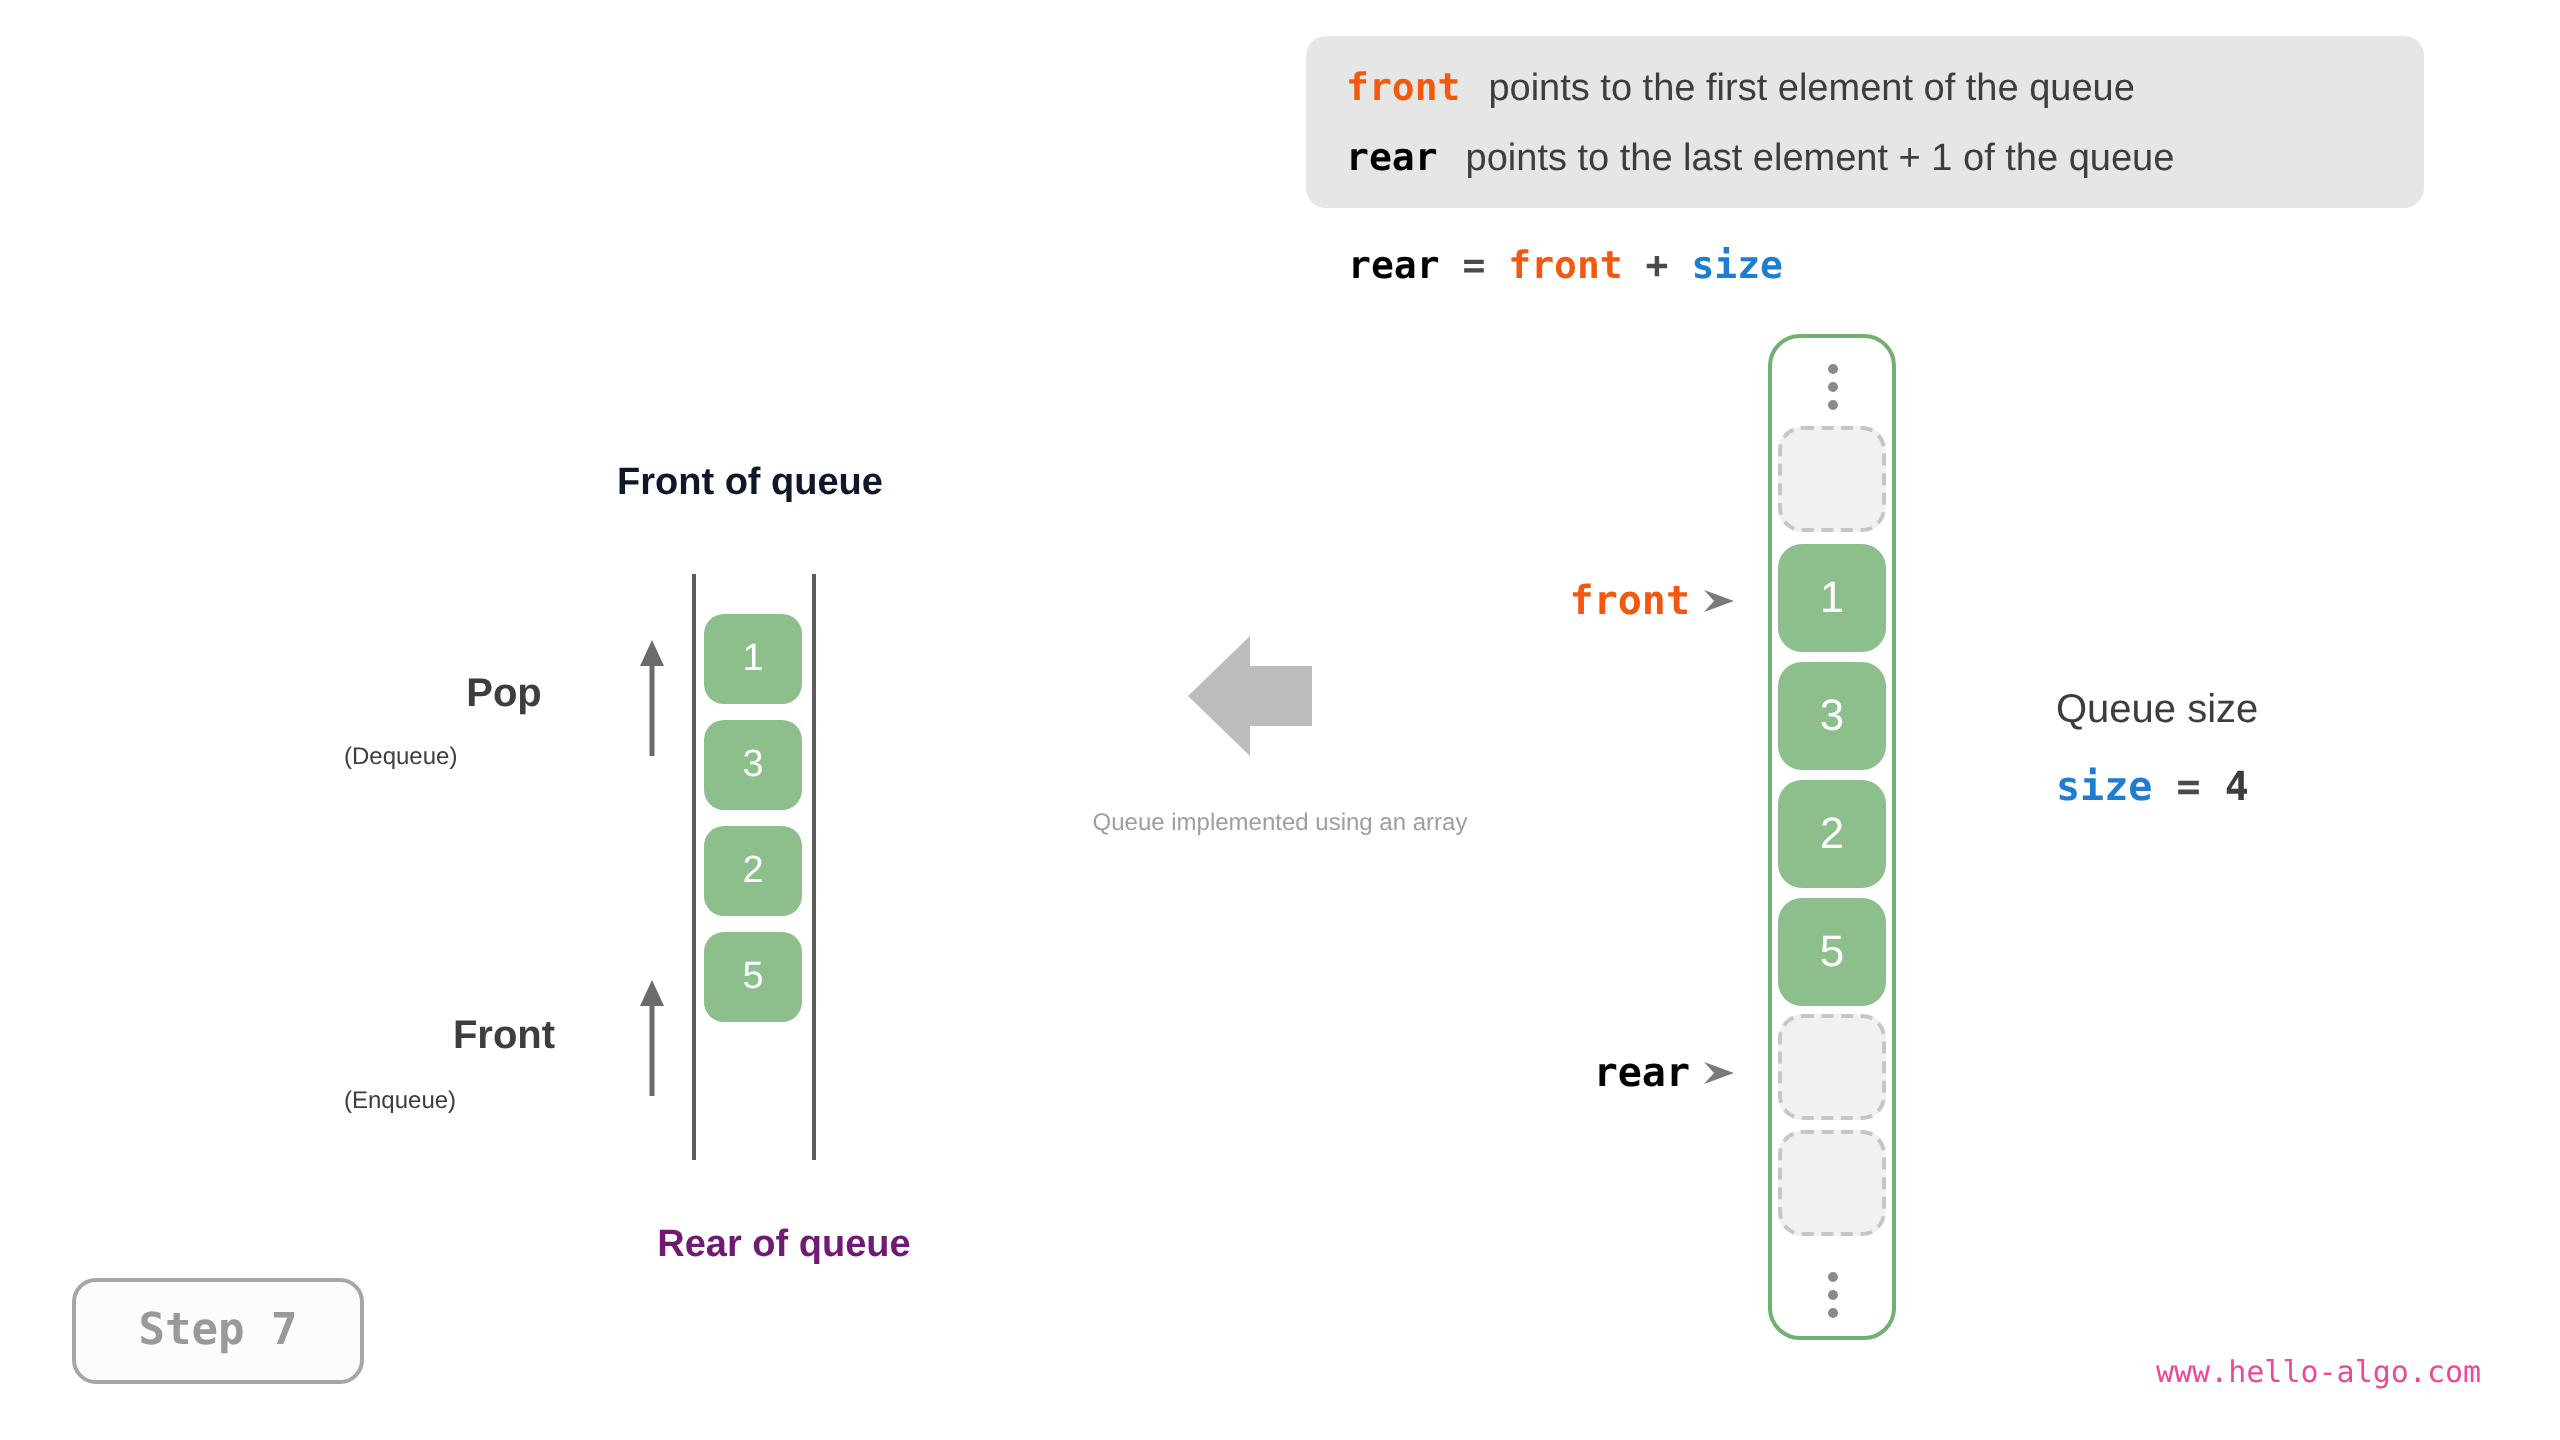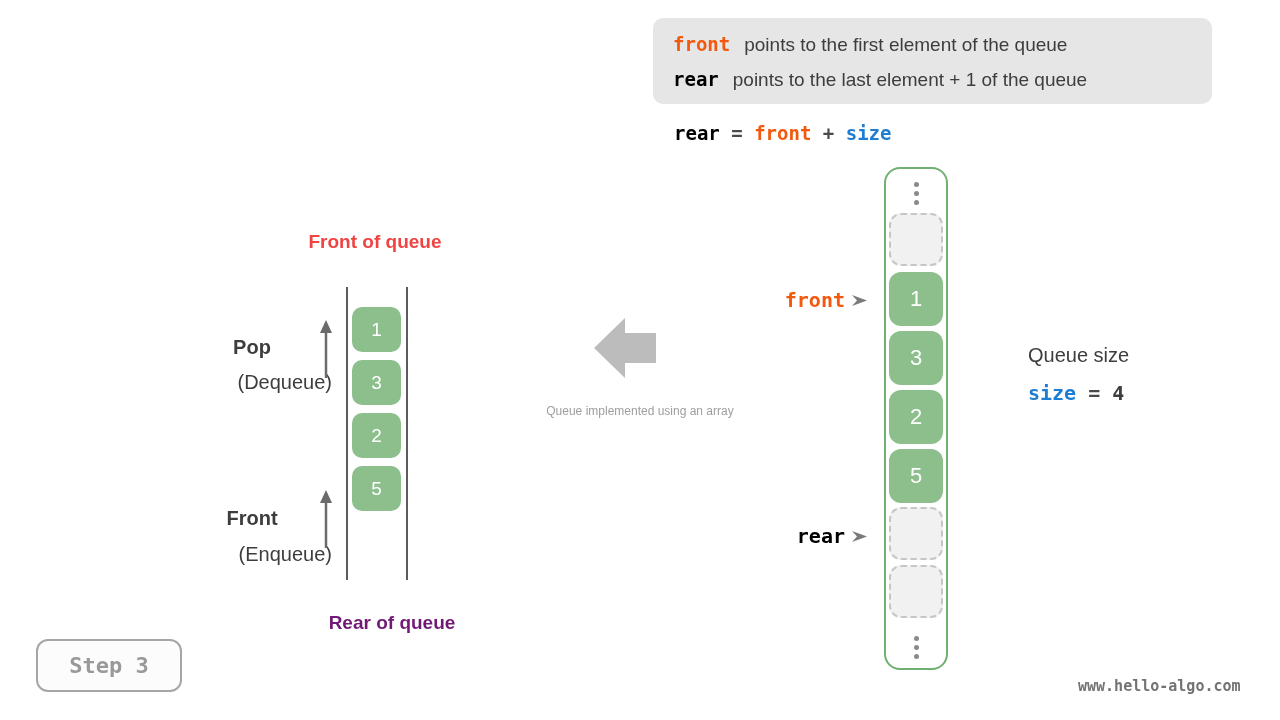--- a/index.html
+++ b/index.html
@@ -20,32 +20,32 @@
   .info-line .code { font-size: 19px; margin-right: 14px; }
   .code-orange { color: #f2590e; }
   .code-teal   { color: #000000; }
   .code-blue   { color: #1d7dd2; }
   .code-gray   { color: #4a4a4a; }
 
   
   .formula { left: 674px; top: 122px; font-size: 19px; letter-spacing: 0; white-space: pre; }
 
   
-  .title-top    { left: 255px; top: 231px; width: 240px; text-align: center; font-size: 19px; font-weight: bold; color: #ef4444; }
+  .title-top    { left: 255px; top: 231px; width: 240px; text-align: center; font-size: 19px; font-weight: bold; color: #0f172a; }
   .title-bottom { left: 272px; top: 612px; width: 240px; text-align: center; font-size: 19px; font-weight: bold; color: #701a75; }
   .q-line { width: 1.5px; background: #5c5c5c; top: 287px; height: 293px; }
   .q-line.left  { left: 346px; }
   .q-line.right { left: 406px; }
   .q-cell {
     left: 352px; width: 49px; height: 45px; border-radius: 10px;
     background: #8cbf8c; color: #ffffff; font-size: 19px;
     display: flex; align-items: center; justify-content: center;
   }
   .op-label    { left: 172px; width: 160px; text-align: center; font-size: 20px; font-weight: bold; color: #3d3d3d; }
-  .op-sublabel { left: 172px; width: 160px; text-align: right; font-size: 20px; color: #3d3d3d; }
+  .op-sublabel { left: 172px; width: 160px; text-align: left; font-size: 12px; color: #3d3d3d; }
   .up-arrow { width: 14px; height: 58px; }
 
   
   .big-arrow { left: 594px; top: 318px; }
   .caption { left: 440px; top: 404px; width: 400px; text-align: center; font-size: 12px; color: #9e9e9e; }
 
   
   .array-panel {
     left: 884px; top: 167px; width: 64px; height: 503px;
     border: 2px solid #70b070; border-radius: 16px; background: #ffffff;
@@ -67,21 +67,21 @@
 
   
   .step-badge {
     left: 36px; top: 639px; width: 146px; height: 53px;
     border: 2px solid #a6a6a6; border-radius: 12px; background: #fcfcfc;
     display: flex; align-items: center; justify-content: center;
     font-size: 22px; color: #999999;
   }
 
   
-  .watermark { left: 1078px; top: 677px; font-size: 15px; font-weight: bold; color: #737373; }
+  .watermark { left: 1078px; top: 677px; font-size: 15px; font-weight: normal; color: #ec4899; }
 </style>
 </head>
 <body>
 
 <div class="abs info-box">
   <div class="info-line">
     <span class="mono code code-orange">front</span>
     <span>points to the first element of the queue</span>
   </div>
   <div class="info-line">
@@ -150,15 +150,15 @@
 </svg>
 
 <div class="abs ptr-label mono code-teal" style="left:695px; top:524px">rear</div>
 <svg class="abs ptr-arrow" style="top:530px" width="16" height="13" viewBox="0 0 16 13">
   <polygon points="0,1 15,6.5 0,12 5,6.5" fill="#7a7a7a"></polygon>
 </svg>
 
 <div class="abs size-title">Queue size</div>
 <div class="abs size-line mono"><span class="code-blue">size</span><span> </span><span class="code-gray">=</span><span> </span><span class="sans-dark">4</span></div>
 
-<div class="abs step-badge mono">Step 3</div>
+<div class="abs step-badge mono">Step 7</div>
 
 <div class="abs watermark mono">www.hello-algo.com</div>
 
 </body></html>

